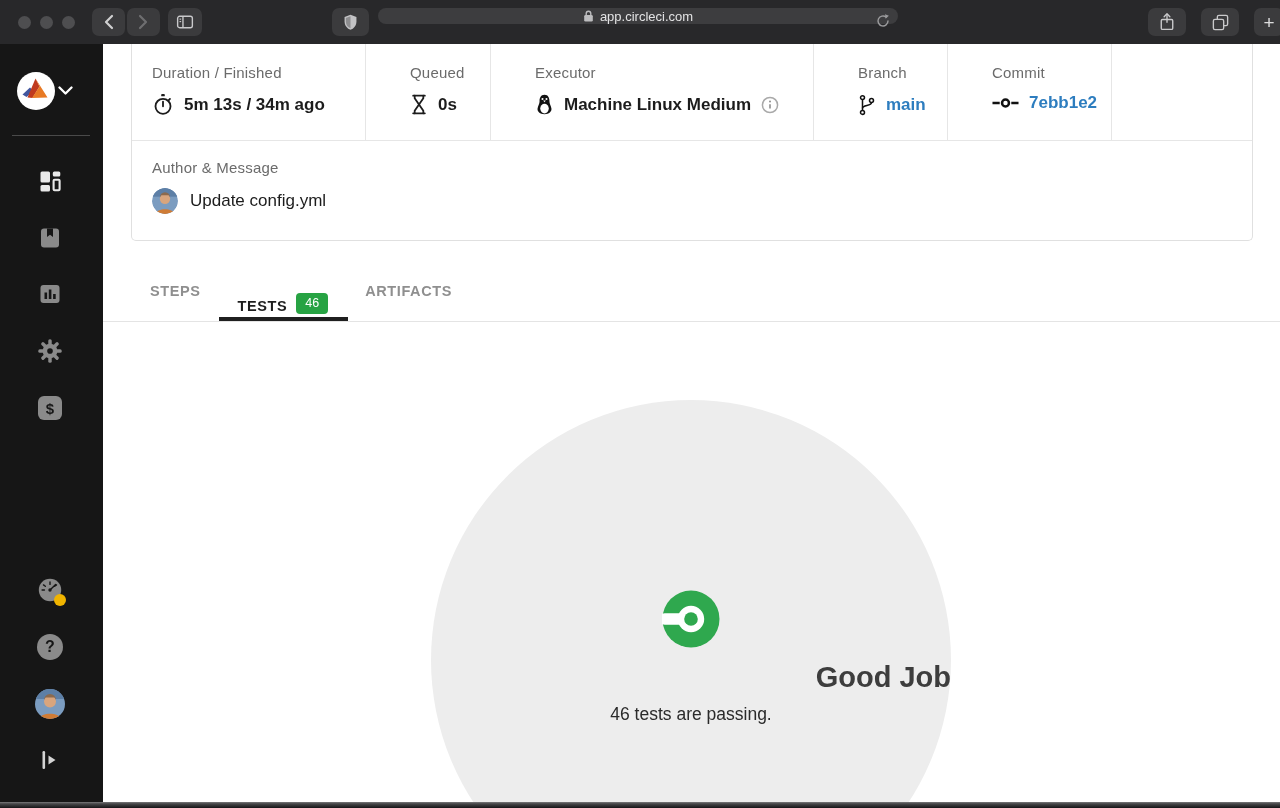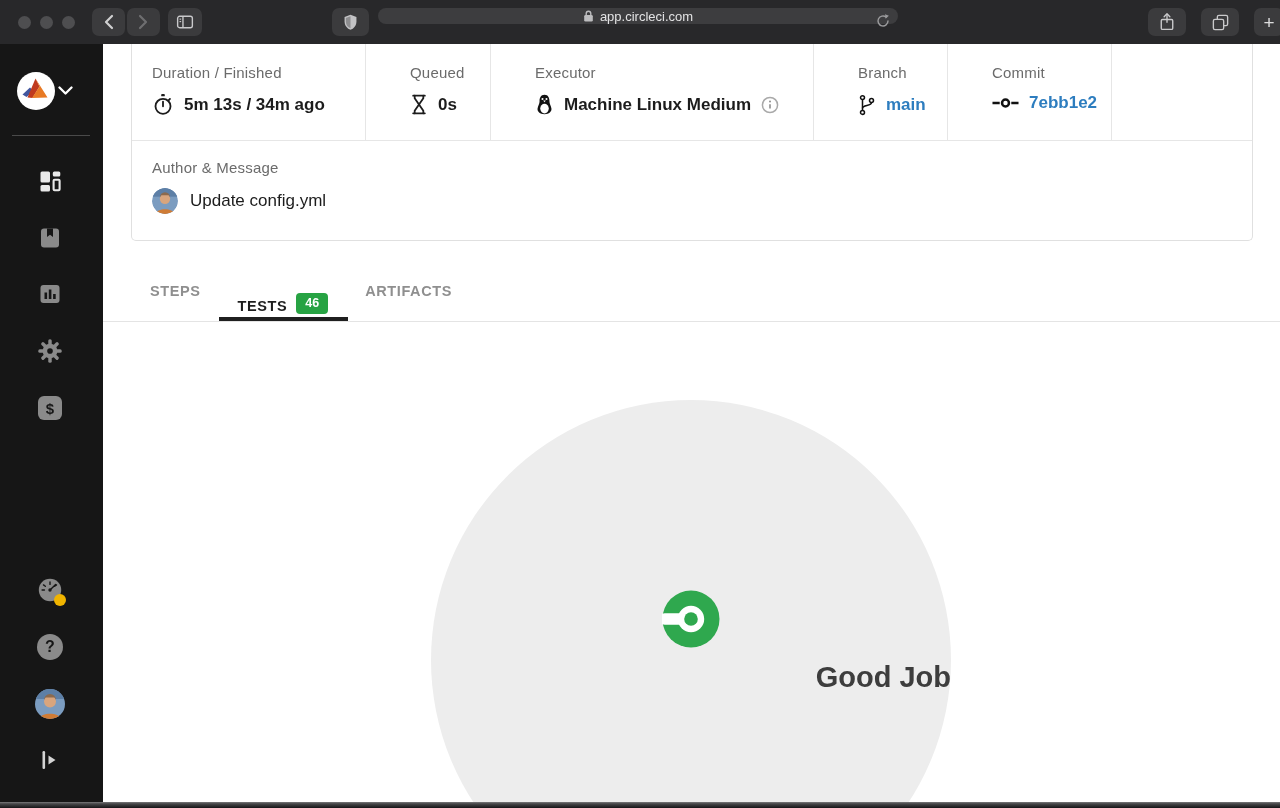--- a/index.html
+++ b/index.html
@@ -58,21 +58,21 @@
   .author-row { padding:18px 0 0 20px; }
   .author-line { margin-top:12px; display:flex; align-items:center; gap:12px;
     font-size:17px; color:var(--text-dark,#1c1c1c); }
   .mini-avatar { width:26px; height:26px; border-radius:50%; overflow:hidden; flex:0 0 auto; }
   
   .tabs-row { position:absolute; left:47px; top:230px; height:34px;
     display:flex; align-items:center; gap:37px; }
   .tab { font-size:14.5px; font-weight:bold; letter-spacing:.6px;
     color:var(--tab-inactive,#8f8f8f); display:flex; align-items:flex-end; gap:9px; }
   .tab.active { color:#1d1d1d; }
-  .tab-badge { background:var(--badge-green,#27a343); color:#fff; font-size:12.5px; font-weight:bold;
+  .tab-badge { background:var(--badge-green,#27a343); color:#fff; font-size:12.5px; font-weight:normal;
     letter-spacing:0; border-radius:4px; padding:3px 9px; line-height:15px;margin-top:24px; }
   .tab-underline { position:absolute; left:116px; top:273px; width:129px; height:4px;
     background:var(--underline,#1f1f1f); }
   .tabs-baseline { position:absolute; left:0; right:0; top:277px; height:1px; background:#e4e4e4; }
   
   .big-circle { position:absolute; left:328px; top:356px; width:520px; height:520px;
     border-radius:50%; background:var(--circle-gray,#ededed); }
   .result-logo { position:absolute; left:559px; top:546px; }
   .result-title { position:absolute; left:328px; top:617px; width:520px; text-align:right;
     font-size:29px; font-weight:bold; color:var(--title-gray,#3d3d3d); }
@@ -376,16 +376,17 @@
     <div class="big-circle"></div>
     <div class="result-logo">
       <svg width="58" height="58" viewBox="0 0 58 58">
         <circle cx="29" cy="29" r="28.5" fill="#2fa84e"></circle>
         <rect x="-3" y="23.2" width="28" height="11.6" rx="5.8" fill="#ffffff"></rect>
         <circle cx="29" cy="29" r="13.2" fill="#ffffff"></circle>
         <circle cx="29" cy="29" r="6.8" fill="#2fa84e"></circle>
       </svg>
     </div>
     <div class="result-title">Good Job</div>
+    <div class="result-sub">46 tests are passing.</div>
   </div>
 </div>
 
 <div class="bottom-strip"></div>
 
 </body></html>

